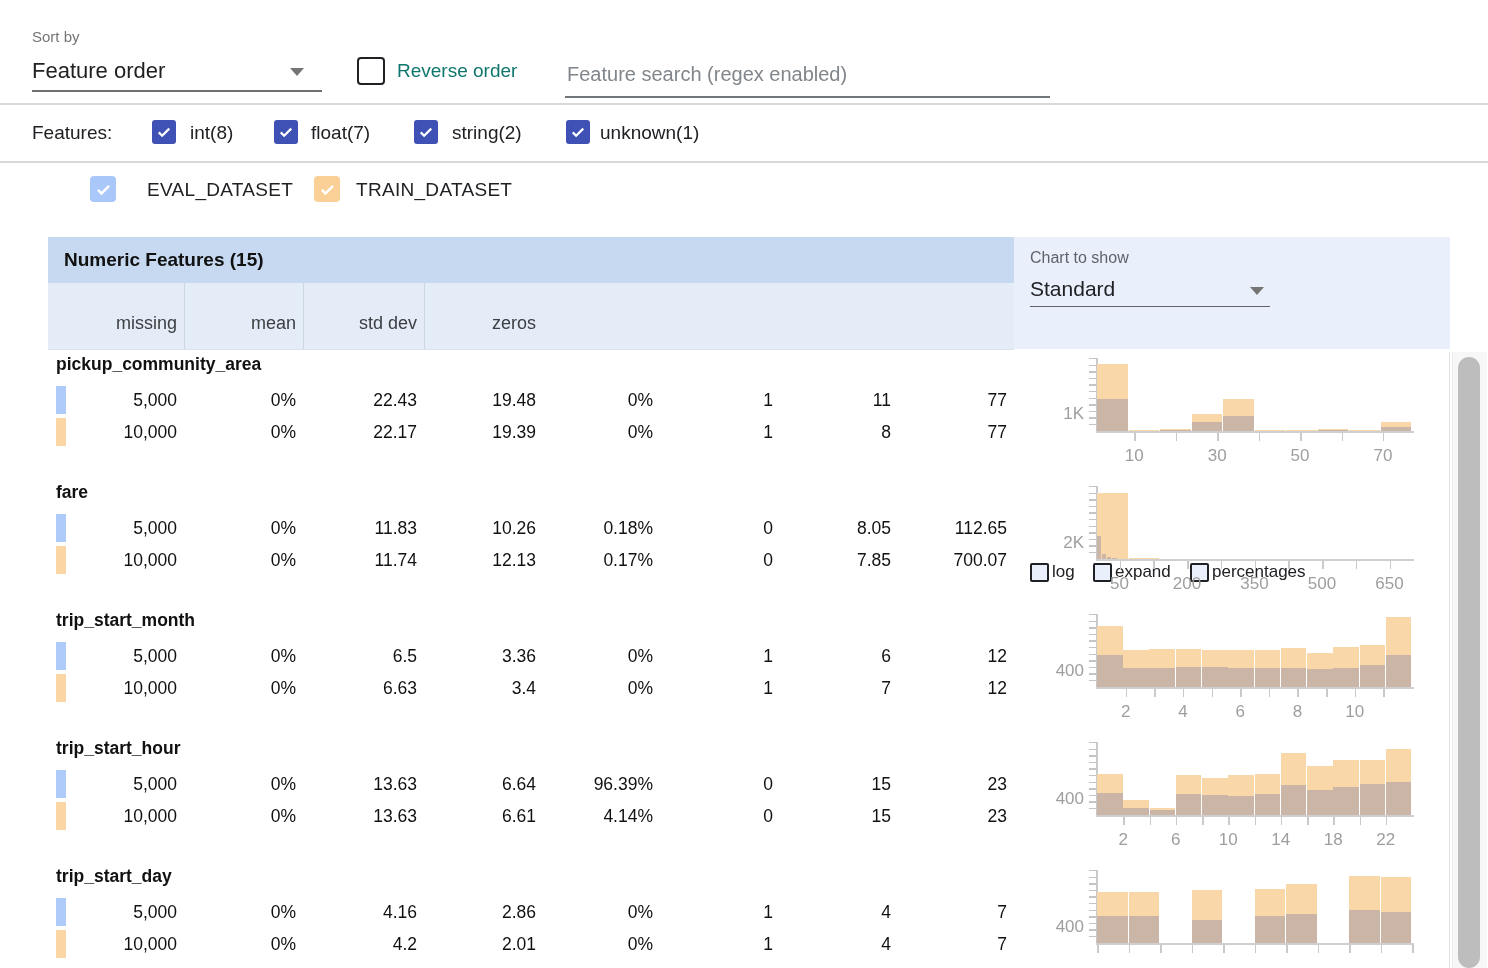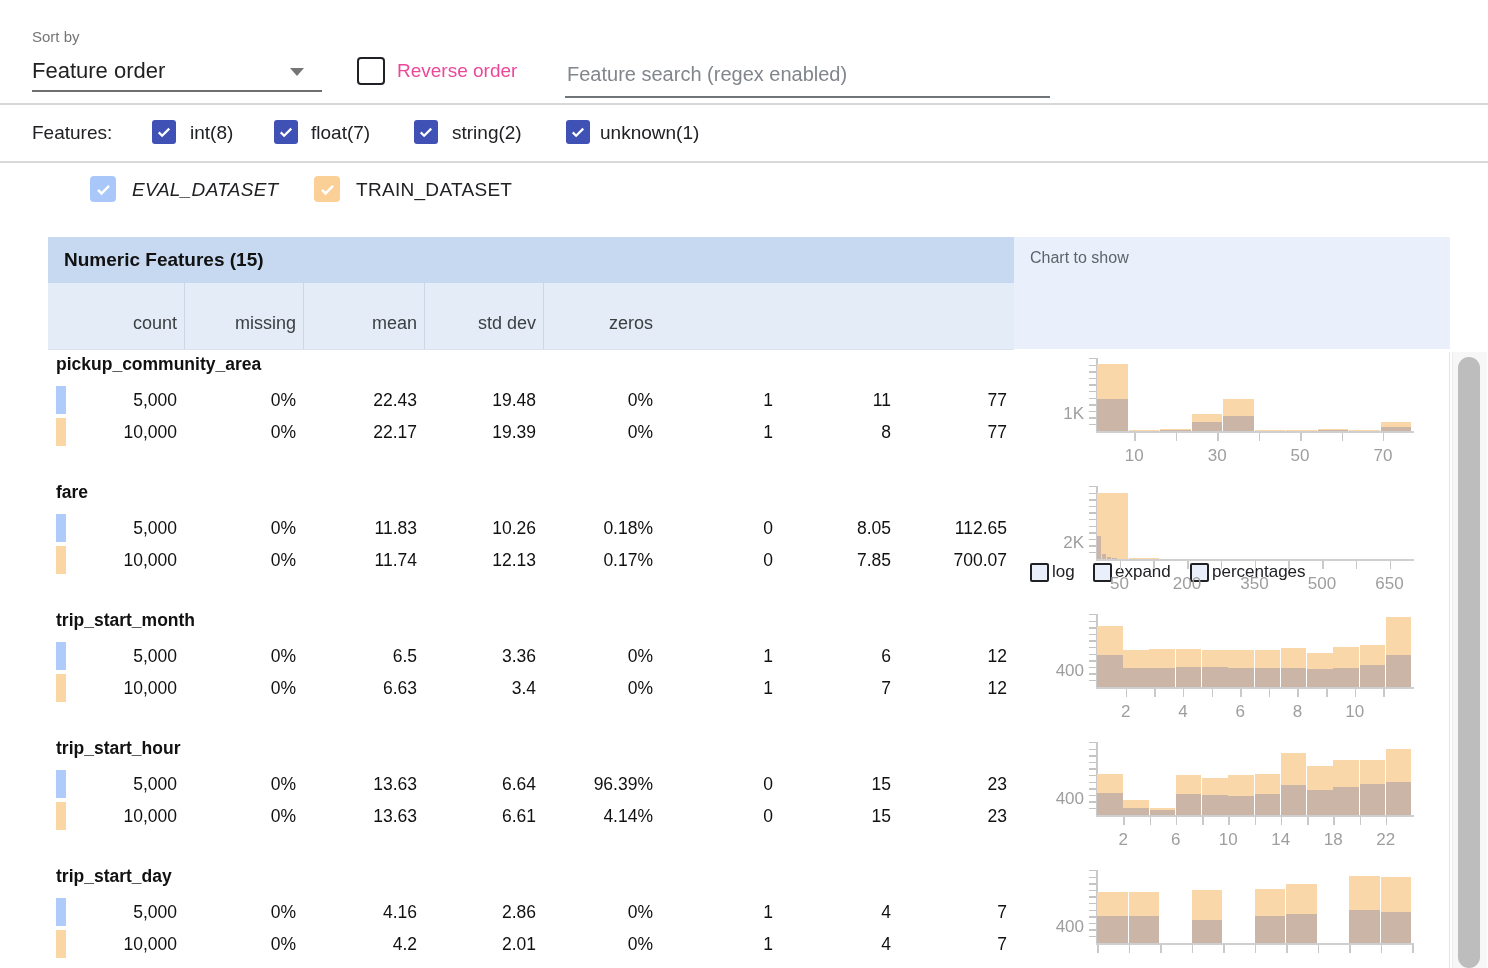--- a/index.html
+++ b/index.html
@@ -9,21 +9,21 @@
 
   
   .sortby-label{left:32px;top:28px;font-size:15px;color:#757575;}
   .sort-select{left:32px;top:50px;width:290px;height:42px;cursor:pointer;}
   .sort-value{position:absolute;left:0;top:8px;font-size:22px;color:#212121;}
   .dd-arrow{position:absolute;width:0;height:0;border-left:7px solid transparent;
             border-right:7px solid transparent;border-top:8px solid #757575;}
   .sort-arrow{right:18px;top:18px;}
   .sort-underline{position:absolute;left:0;bottom:0;width:100%;height:2px;background:#6f6f6f;}
   .rev-box{left:357px;top:57px;width:24px;height:24px;border:2px solid #202124;border-radius:4px;cursor:pointer;background:#fff;}
-  .rev-label{left:397px;top:60px;font-size:19px;color:#ec4899;}
+  .rev-label{left:397px;top:60px;font-size:19px;color:#0f766e;}
   .search-wrap{left:565px;top:52px;width:481px;height:42px;}
   .search-input{width:100%;height:100%;border:none;outline:none;border-bottom:2px solid #70757a;
                 font-family:"Liberation Sans",sans-serif;font-size:20px;color:#202124;background:transparent;}
   .search-input::placeholder{color:#80868b;}
   .divider1{left:0;top:103px;width:1488px;height:2px;background:#d8d8d8;}
   .divider2{left:0;top:161px;width:1488px;height:2px;background:#d8d8d8;}
 
   
   .features-label{left:32px;top:122px;font-size:19px;color:#202124;}
   .cbx{width:24px;height:24px;border-radius:3px;display:flex;align-items:center;justify-content:center;cursor:pointer;}
@@ -125,41 +125,45 @@
       </svg>
   </div>
   <div class="abs type-label" style="left:600px;">unknown(1)</div>
   <div class="abs divider2"></div>
 
   <div class="abs ds-cb" style="left:90px;background:#a9c7f8;">
     <svg viewBox="0 0 24 24" width="19" height="19">
         <path d="M5 12.5l4.5 4.5L19 7.5" stroke="#fff" stroke-width="3" fill="none"></path>
       </svg>
   </div>
-  <div class="abs ds-label" style="left:132px;font-style:italic;">EVAL_DATASET</div>
+  <div class="abs ds-label" style="left:147px;">EVAL_DATASET</div>
   <div class="abs ds-cb" style="left:314px;background:#fbd096;">
     <svg viewBox="0 0 24 24" width="19" height="19">
         <path d="M5 12.5l4.5 4.5L19 7.5" stroke="#fff" stroke-width="3" fill="none"></path>
       </svg>
   </div>
   <div class="abs ds-label" style="left:356px;">TRAIN_DATASET</div>
 
   <div class="abs nf-bar">
     <div class="nf-title">Numeric Features (15)</div>
   </div>
   <div class="abs colhead">
-    <div class="hcell">count</div>
     <div class="hcell">missing</div>
     <div class="hcell">mean</div>
     <div class="hcell">std dev</div>
     <div class="hcell">zeros</div>
   </div>
 
   <div class="abs chart-panel">
     <div class="cts-label">Chart to show</div>
+    <div class="cts-select">
+      <span class="cts-value">Standard</span>
+      <span class="dd-arrow cts-arrow"></span>
+      <span class="cts-underline"></span>
+    </div>
     <div class="opt" style="left:16px;">
       <span class="mini-cb"></span>
       <span class="lbl">log</span>
     </div>
     <div class="opt" style="left:79px;">
       <span class="mini-cb"></span>
       <span class="lbl">expand</span>
     </div>
     <div class="opt" style="left:176px;">
       <span class="mini-cb"></span>

